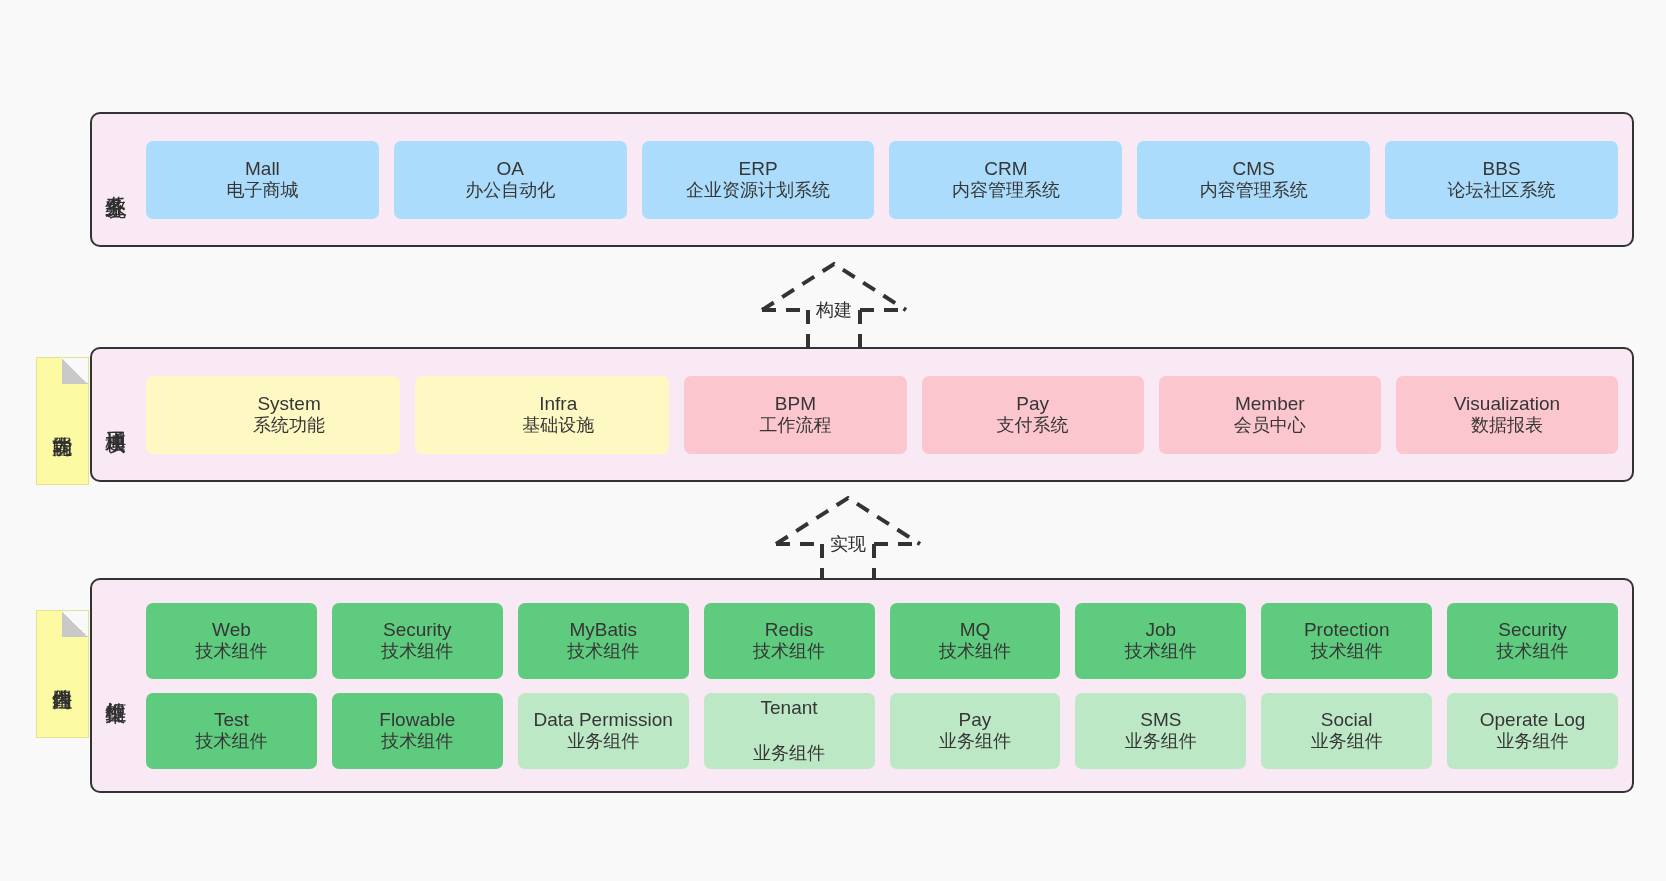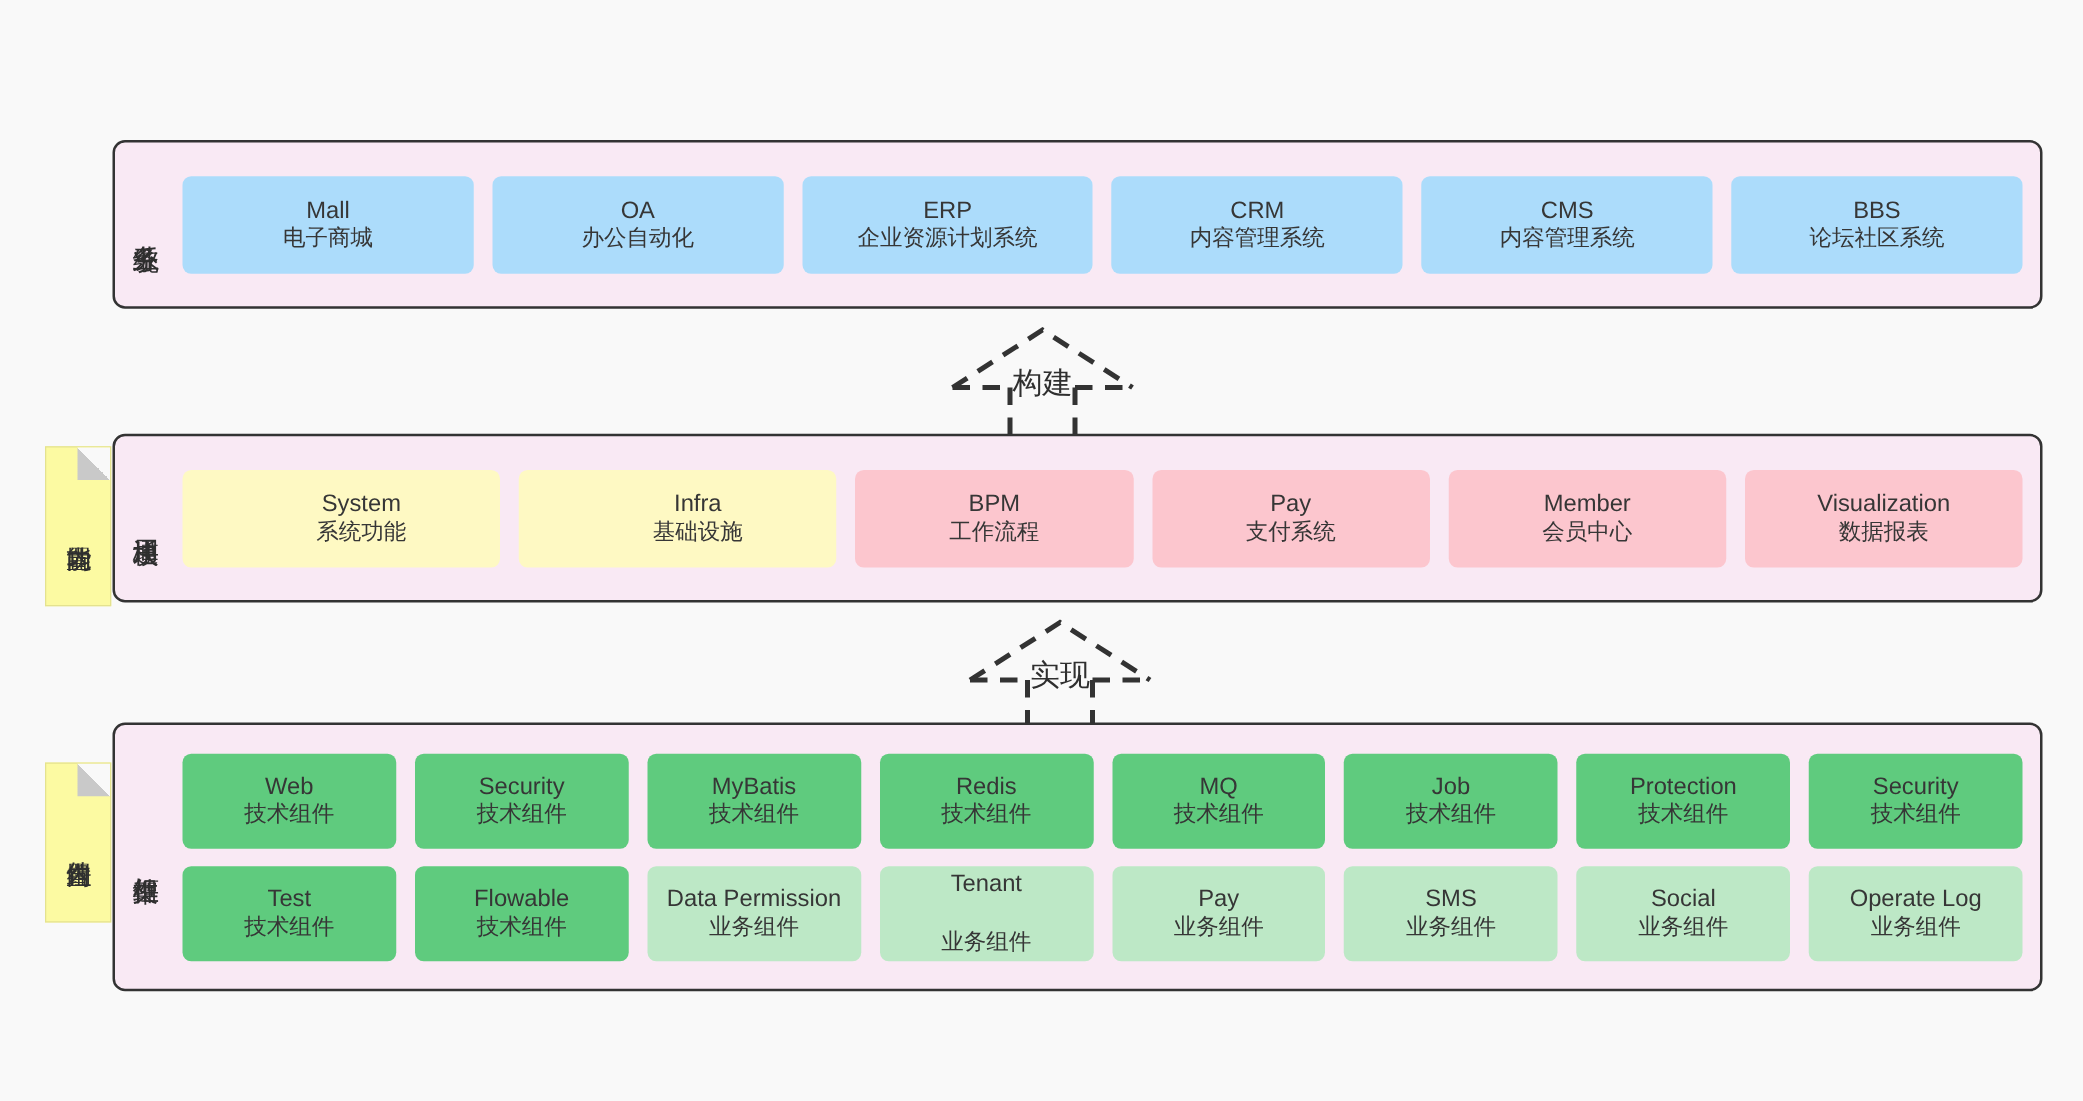--- a/index.html
+++ b/index.html
@@ -114,21 +114,21 @@
 
   
   .arrow {
     position: absolute;
   }
   .arrow .label {
     position: absolute;
     left: 50%;
     transform: translateX(-50%);
     bottom: 26px;
-    font-size: 24px;
+    font-size: 18px;
     color: #2f2f2f;
     background: transparent;
     white-space: nowrap;
     user-select: none;
     margin-top: 48px;
   }
 </style>
 </head>
 <body>
 

